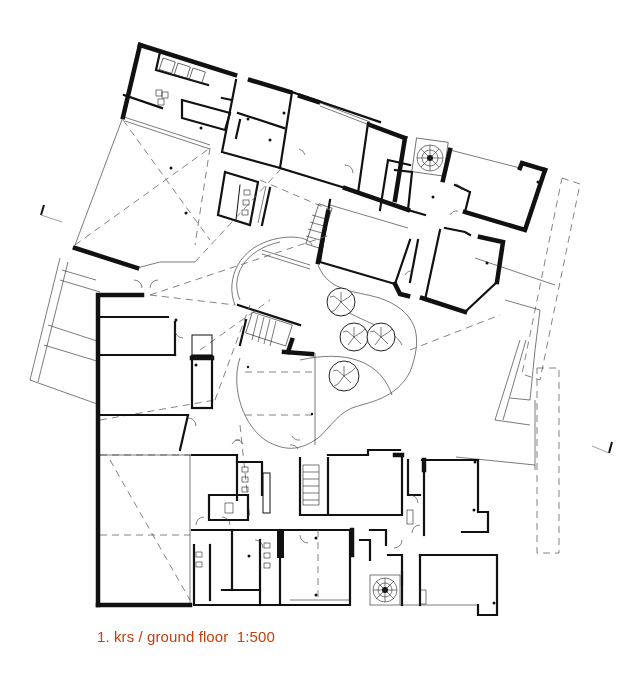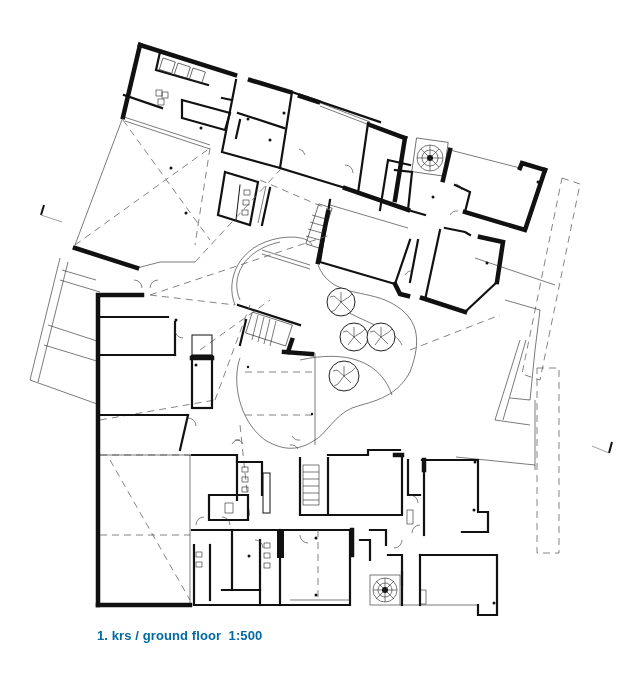--- a/index.html
+++ b/index.html
@@ -1,21 +1,21 @@
 <!DOCTYPE html>
 <html><head>
   <meta charset="utf-8">
   <style>
     html, body { margin: 0; padding: 0; background: #ffffff; }
     body { width: 640px; height: 688px; position: relative; overflow: hidden; }
     #plan { position: absolute; left: 0; top: 0; width: 640px; height: 688px; }
     .caption {
       position: absolute; left: 97px; top: 628px;
-      font-family: "Liberation Sans", sans-serif; font-size: 13px; color: #0369a1;
-      letter-spacing: 0.1px; white-space: pre; font-weight: bold;
+      font-family: "Liberation Sans", sans-serif; font-size: 15px; color: #c2410c;
+      letter-spacing: 0.1px; white-space: pre;
     }
     .w { stroke: #111; fill: none; stroke-linecap: square; }
     .wt { stroke-width: 4.5; }
     .wm { stroke-width: 2.2; }
     .wn { stroke-width: 1; }
     .th { stroke: #222; stroke-width: 0.6; fill: none; }
     .dash { stroke: #666; stroke-width: 0.8; fill: none; stroke-dasharray: 7 5; }
     .door { stroke: #333; stroke-width: 0.6; fill: none; }
     .col { fill: #111; }
     .tree { stroke: #222; stroke-width: 1; fill: #fff; }

